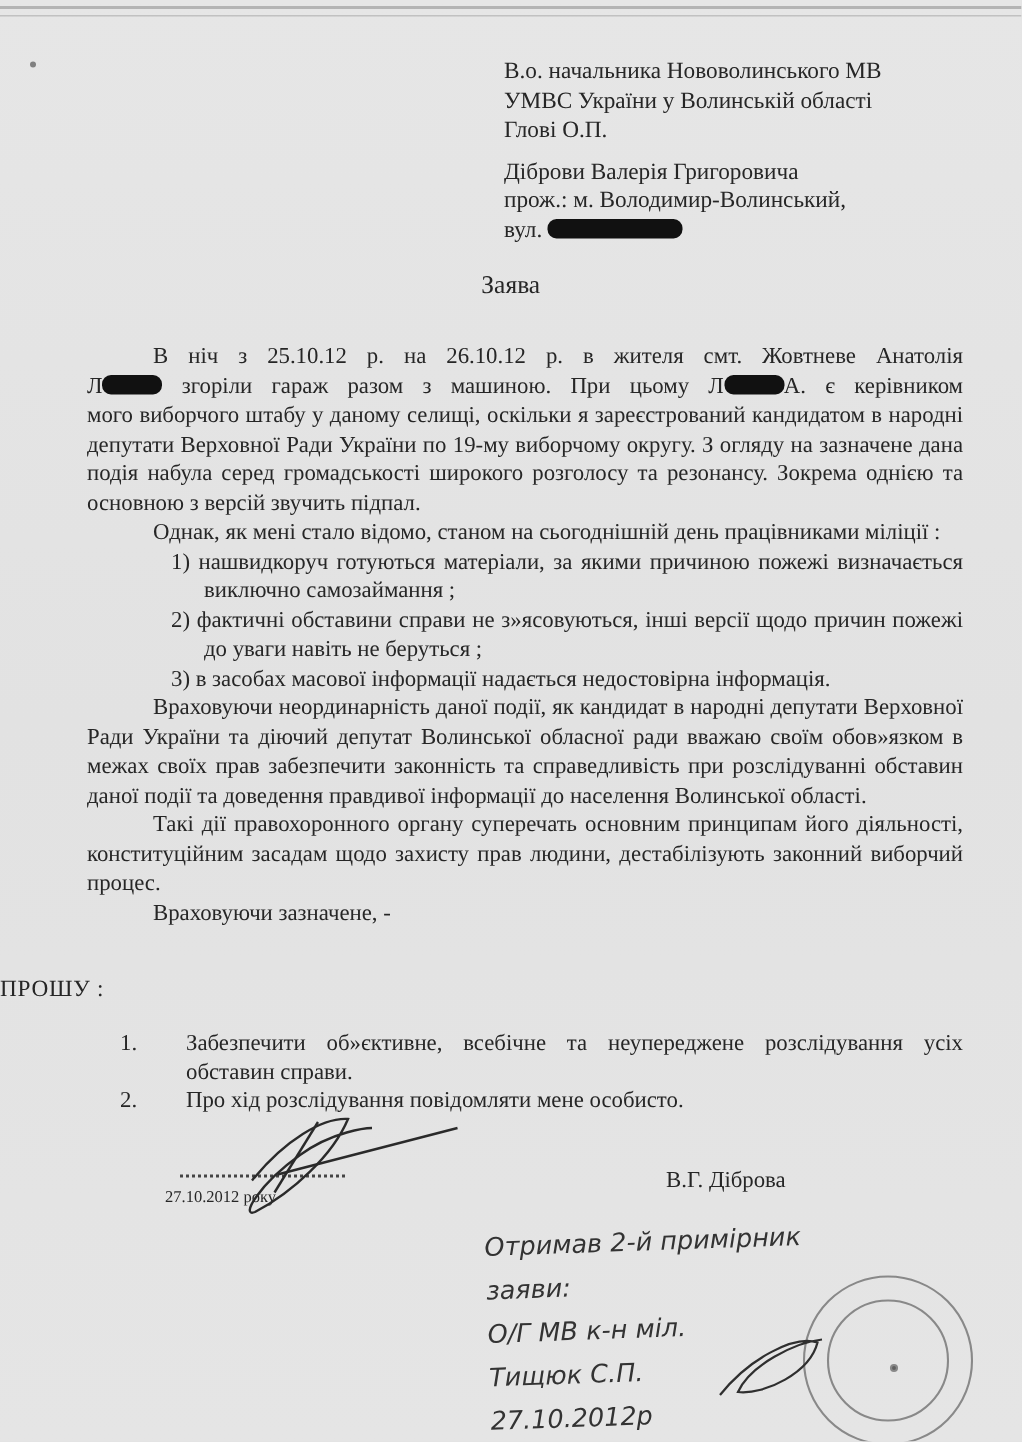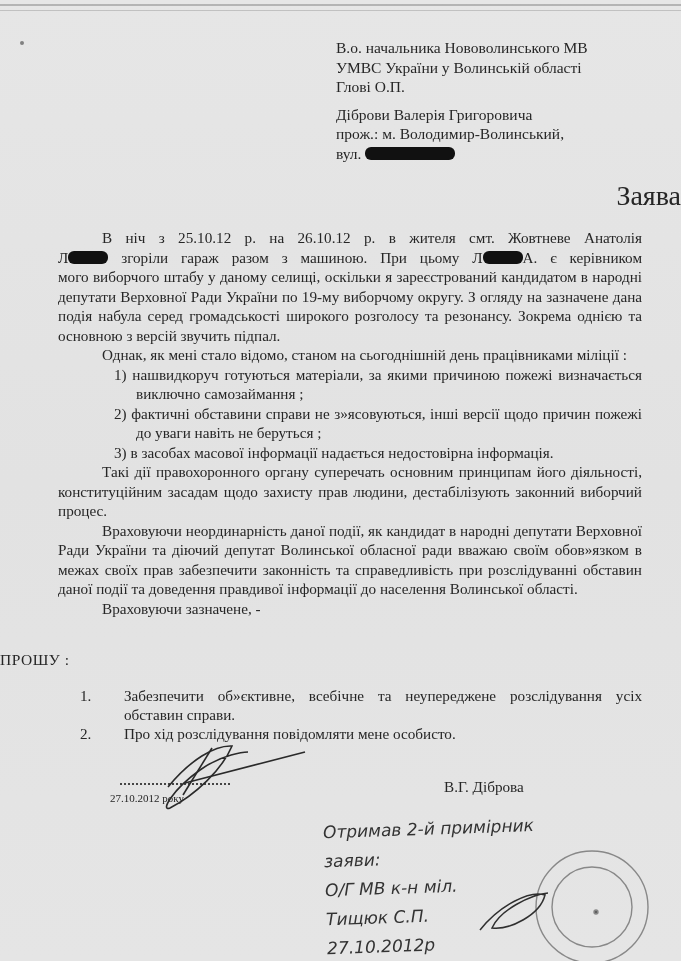--- a/index.html
+++ b/index.html
@@ -27,21 +27,21 @@
       font-size: 15.5px; line-height: 19.5px;
     }
     .addressee .block { margin: 0 0 8px 0; }
     .addressee .line { white-space: nowrap; }
     .redact {
       display: inline-block; background: #111; border-radius: 6px;
       height: 13px; vertical-align: -1px;
     }
     .title {
       position: absolute; left: 0; width: 681px; top: 180px;
-      text-align: right; font-size: 28px;
+      text-align: center; font-size: 17px;
     }
     .body-text {
       position: absolute; left: 58px; width: 584px; top: 228px;
       font-size: 15.2px; line-height: 19.5px; text-align: justify;
     }
     .p { margin: 0; }
     .indent { text-indent: 44px; }
     .li { padding-left: 78px; text-indent: -22px; margin: 0; }
     .line-j { text-align-last: justify; }
     .prosu {
@@ -105,22 +105,22 @@
     <p class="p line-j">
       <span>Л</span><span class="redact" style="width:40px;"></span>
       <span>згоріли гараж разом з машиною. При цьому</span>
       <span>Л</span><span class="redact" style="width:40px;"></span><span>А. є керівником</span>
     </p>
     <p class="p">мого виборчого штабу у даному селищі, оскільки я зареєстрований кандидатом в народні депутати Верховної Ради України по 19-му виборчому округу. З огляду на зазначене дана подія набула серед громадськості широкого розголосу та резонансу. Зокрема однією та основною з версій звучить підпал.</p>
     <p class="p indent">Однак, як мені стало відомо, станом на сьогоднішній день працівниками міліції :</p>
     <p class="li">1) нашвидкоруч готуються матеріали, за якими причиною пожежі визначається виключно самозаймання ;</p>
     <p class="li">2) фактичні обставини справи не з»ясовуються, інші версії щодо причин пожежі до уваги навіть не беруться ;</p>
     <p class="li">3)  в засобах масової інформації надається недостовірна інформація.</p>
+    <p class="p indent">Враховуючи неординарність даної події, як кандидат в народні депутати Верховної Ради України та діючий депутат Волинської обласної ради вважаю своїм обов»язком в межах своїх прав забезпечити законність та справедливість при розслідуванні обставин даної події та доведення правдивої інформації до населення Волинської області.</p>
     <p class="p indent">Такі дії правохоронного органу суперечать основним принципам його діяльності, конституційним засадам щодо захисту прав людини, дестабілізують законний виборчий процес.</p>
-    <p class="p indent">Враховуючи неординарність даної події, як кандидат в народні депутати Верховної Ради України та діючий депутат Волинської обласної ради вважаю своїм обов»язком в межах своїх прав забезпечити законність та справедливість при розслідуванні обставин даної події та доведення правдивої інформації до населення Волинської області.</p>
     <p class="p indent">Враховуючи зазначене, -</p>
   </div>
 
   <div class="prosu">ПРОШУ :</div>
 
   <div class="requests">
     <div class="req">
       <span class="num">1.</span>
       <span class="txt">Забезпечити об»єктивне, всебічне та неупереджене розслідування  усіх обставин справи.</span>
     </div>

